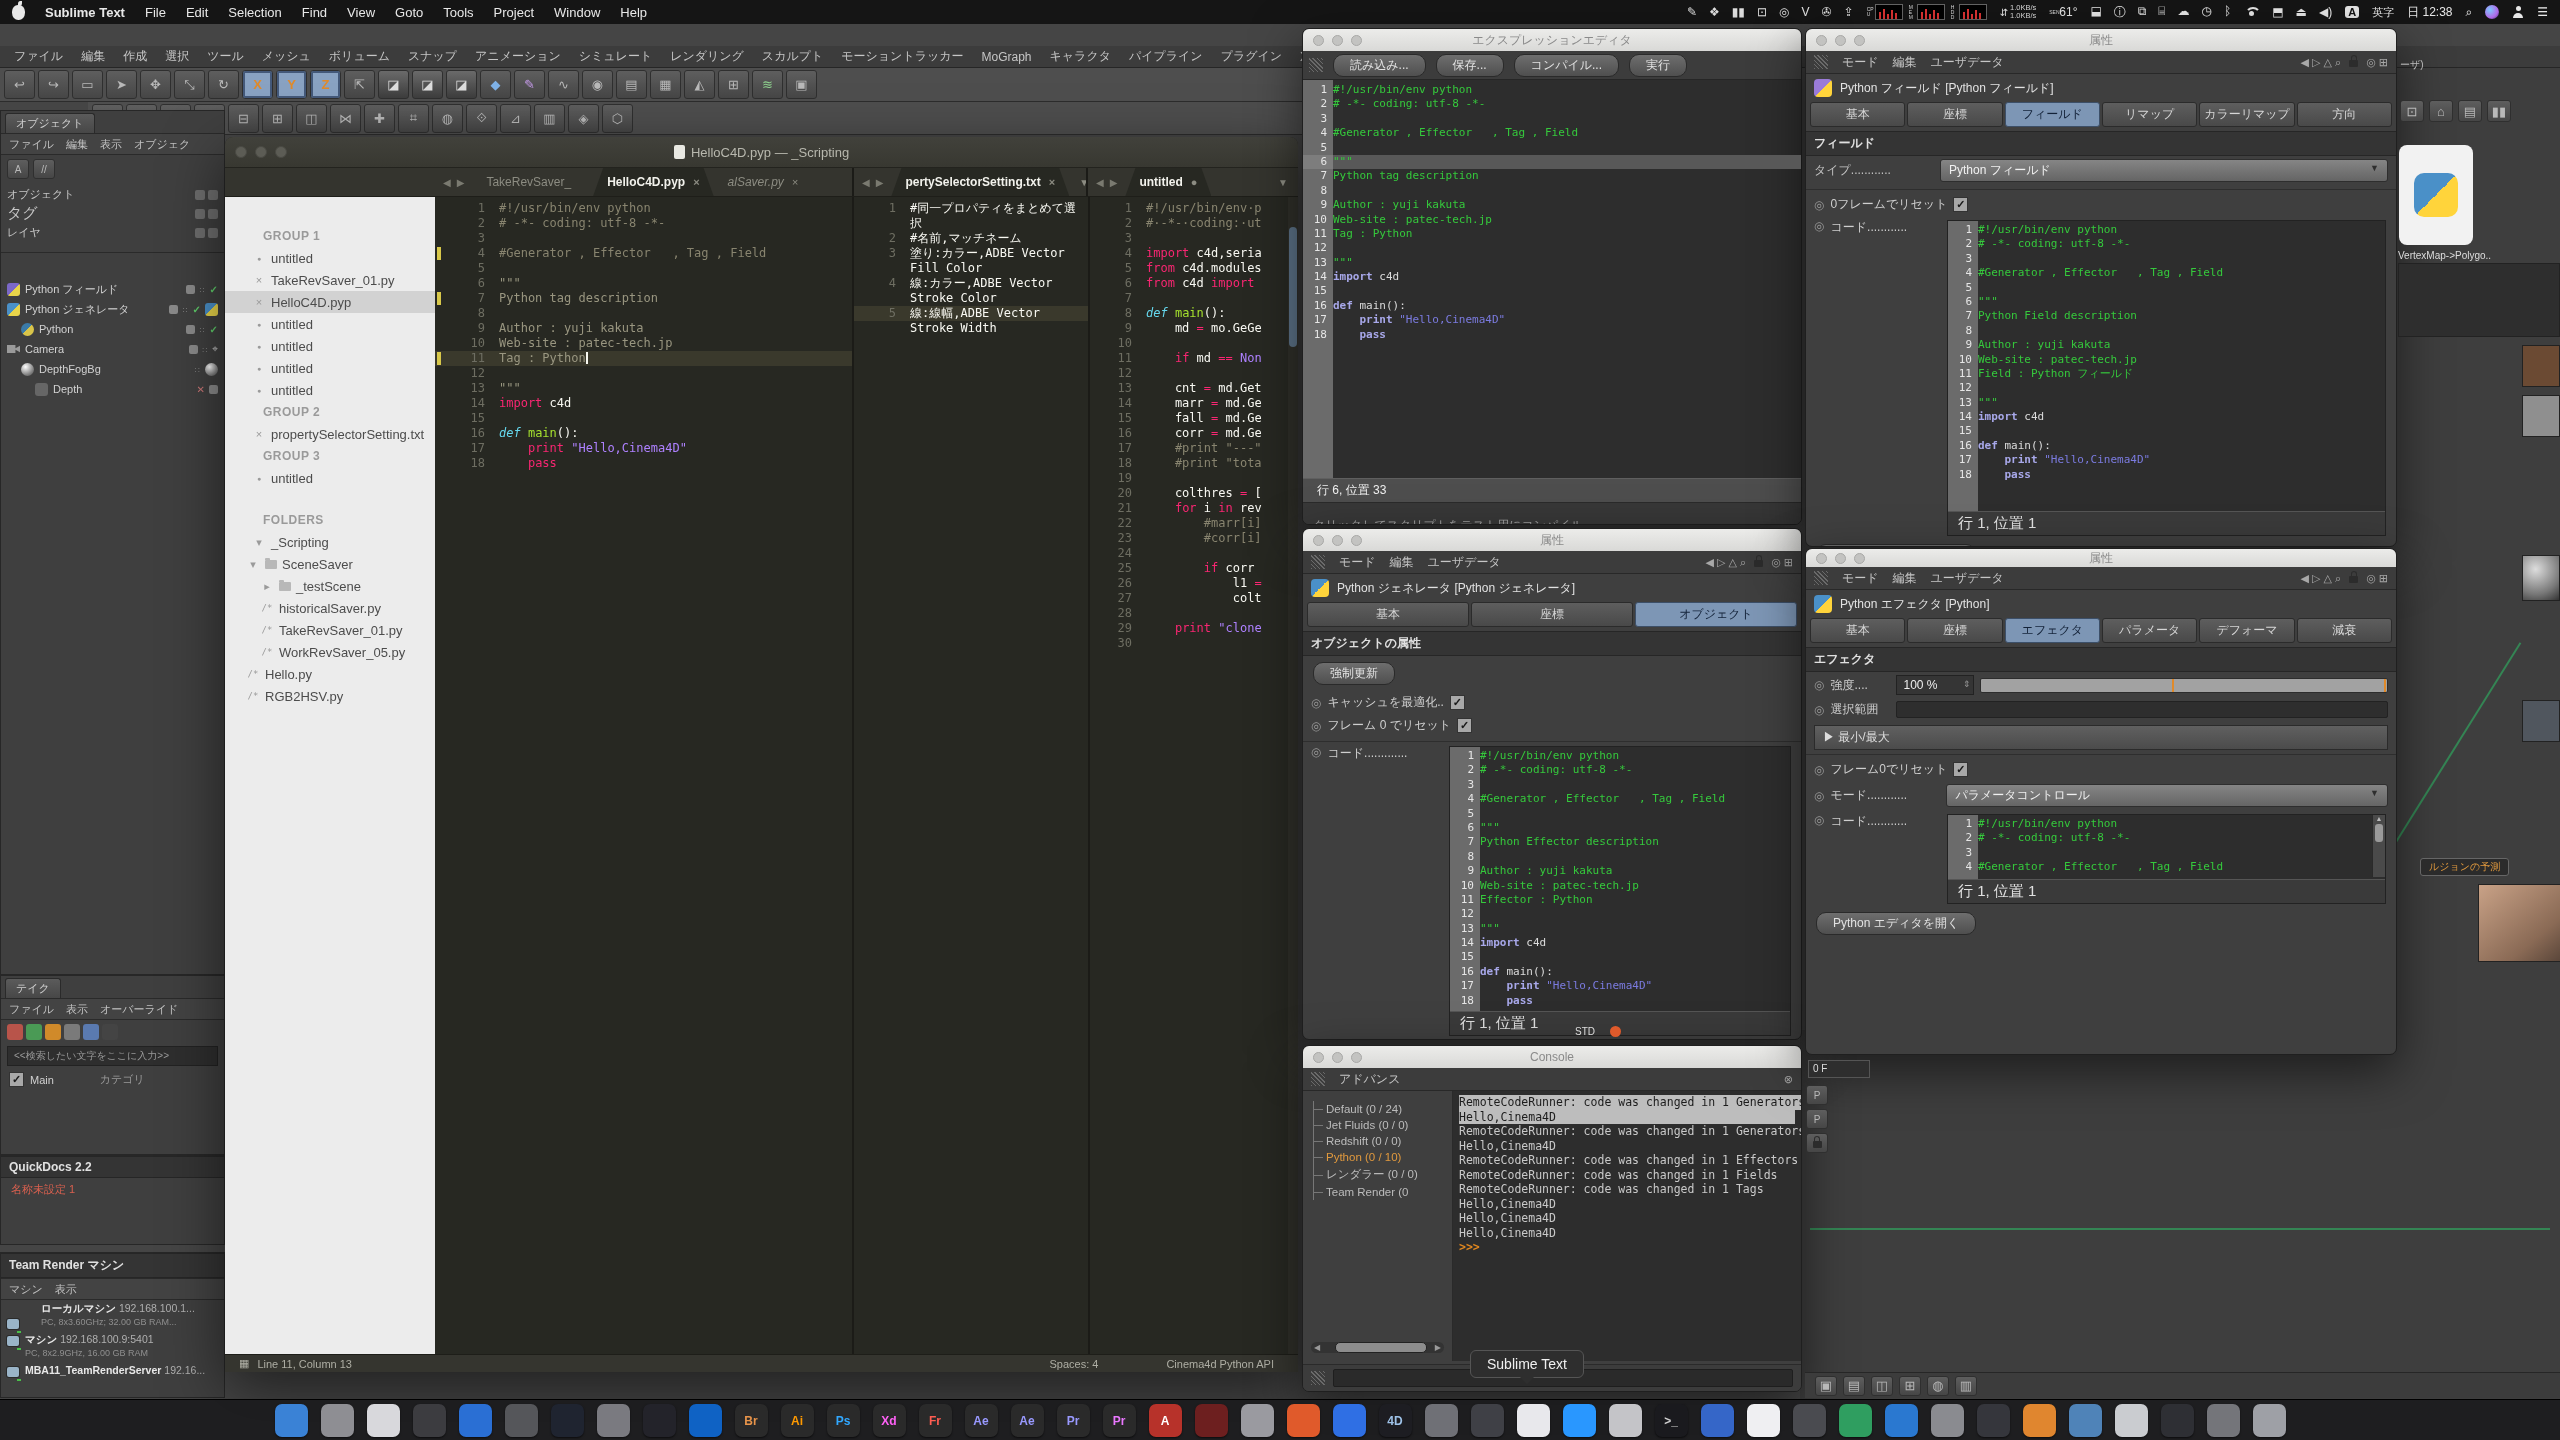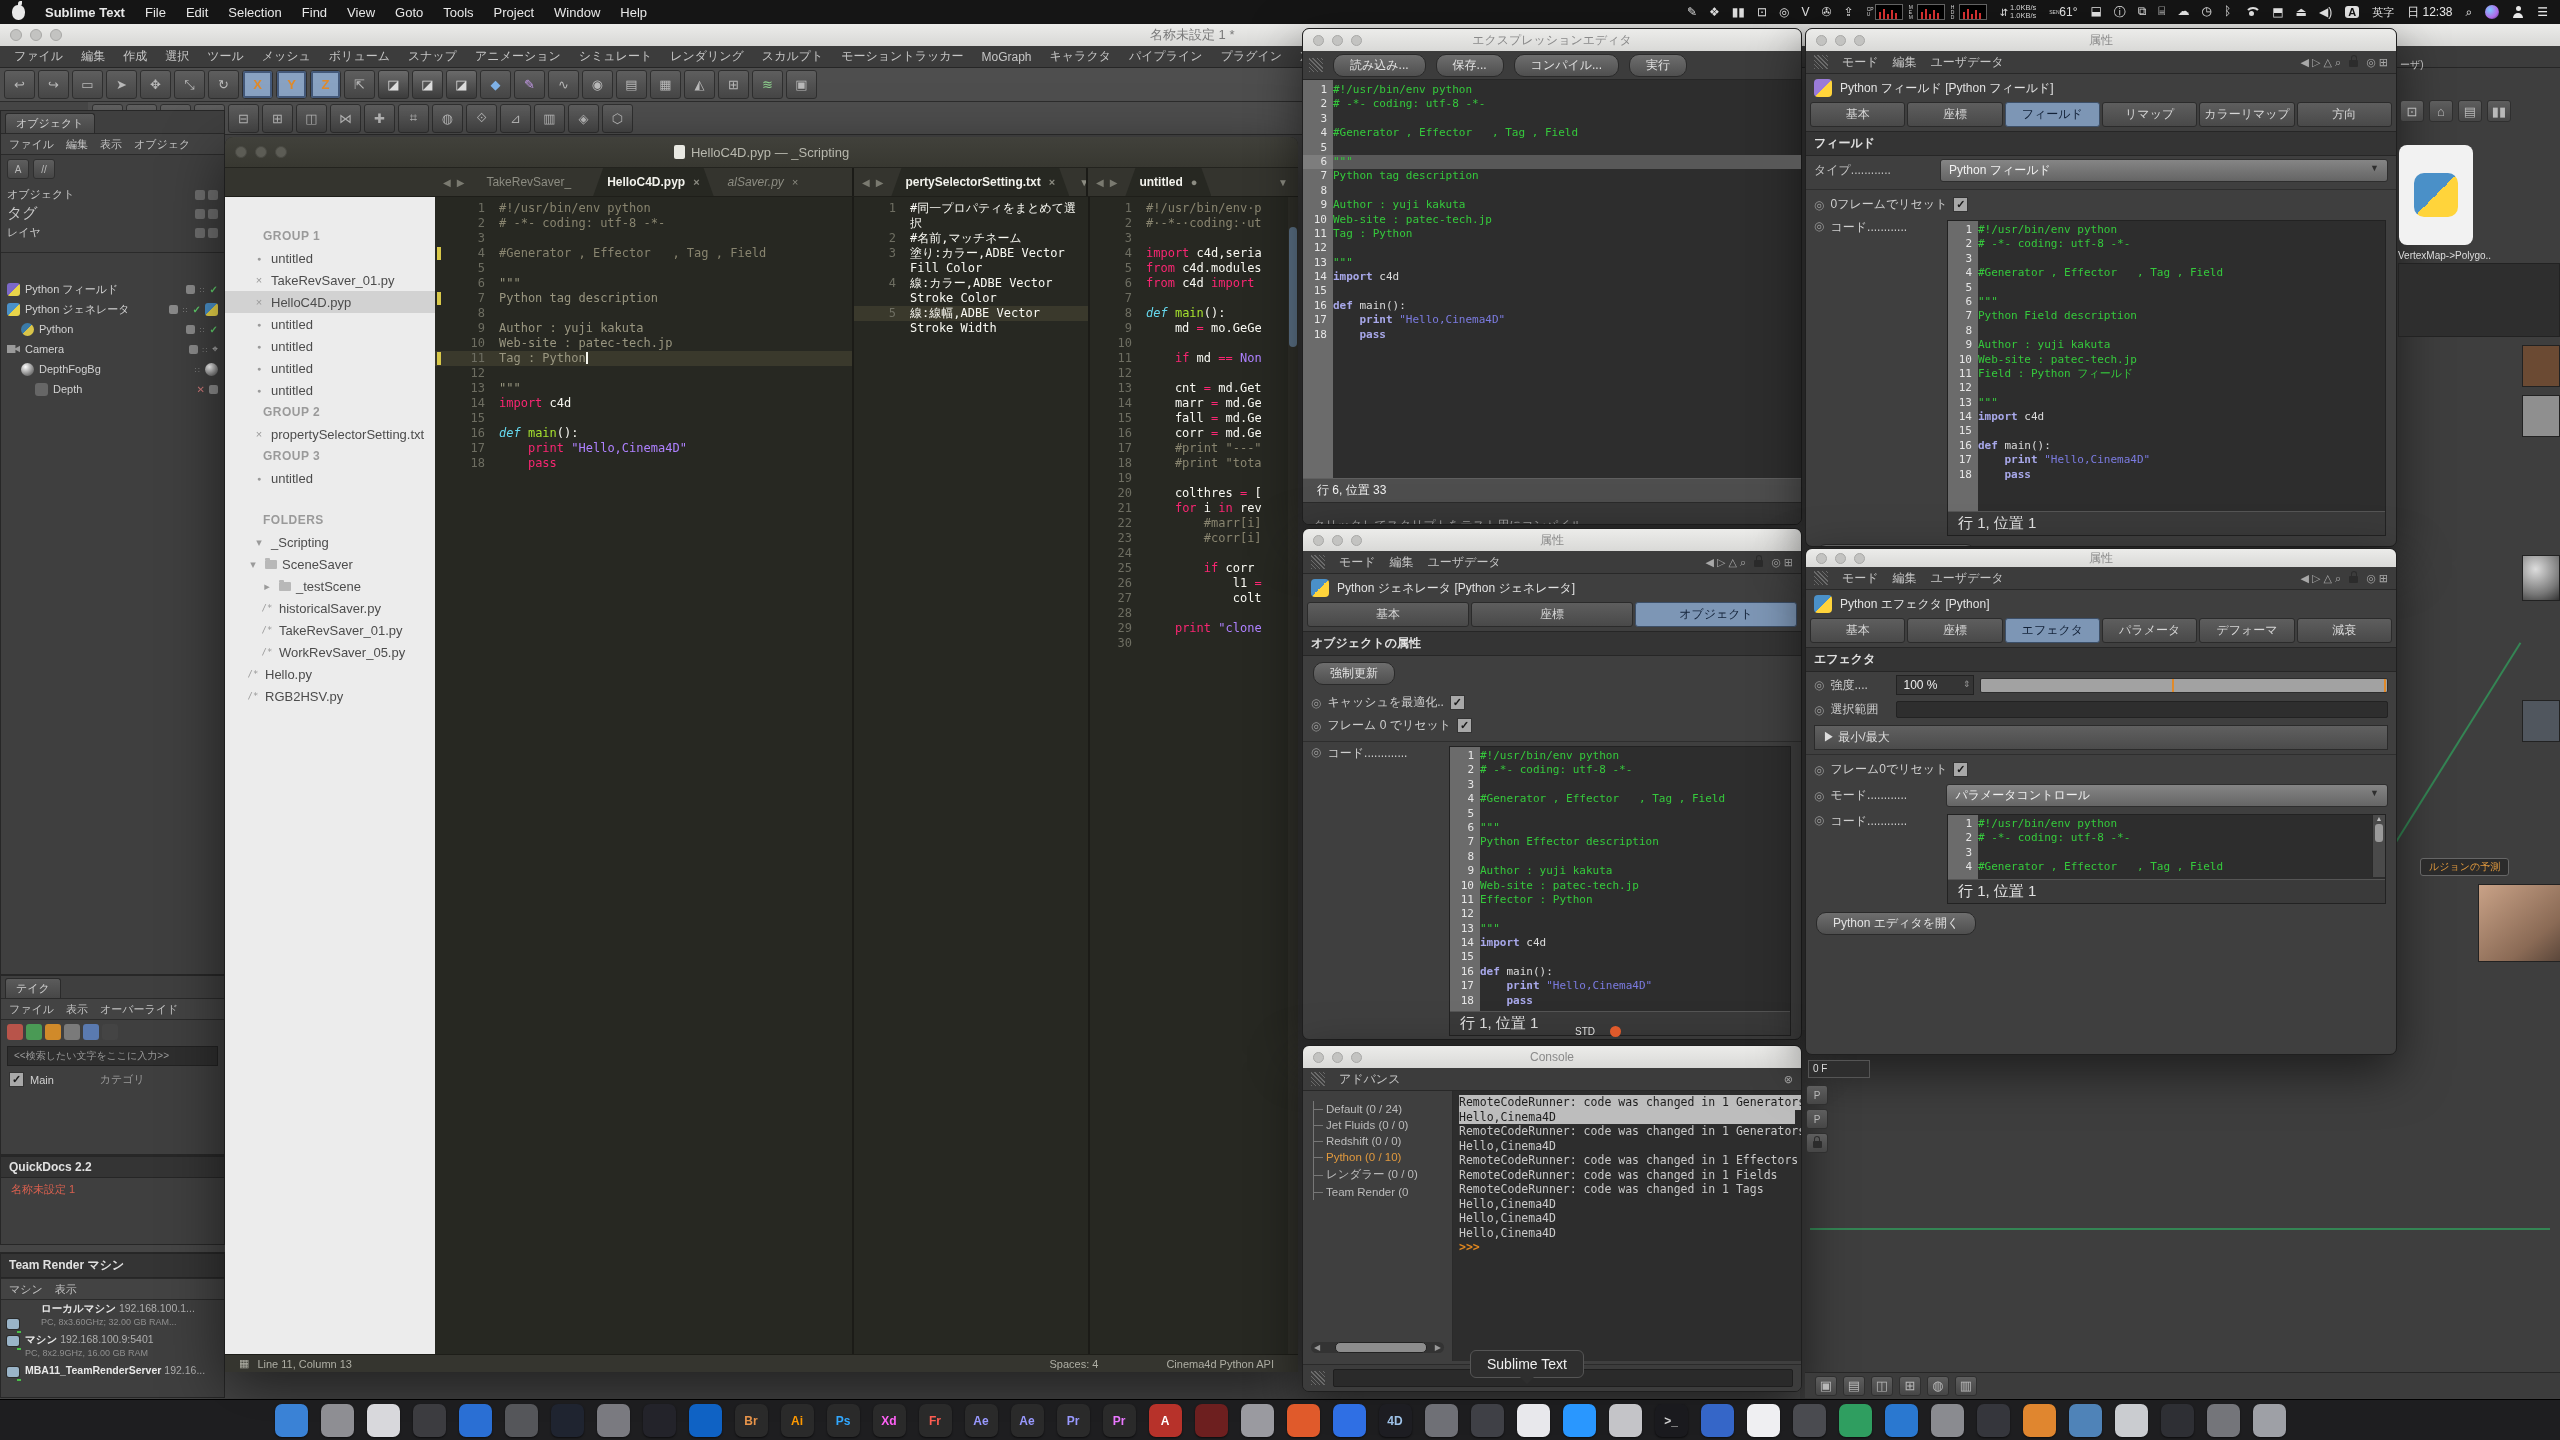--- a/index.html
+++ b/index.html
@@ -322,28 +322,20 @@
       <span class="mb-clock">日 12:38</span>
       <span style="display:flex;gap:12px;">
         <span class="mb-ic">⌕</span>
       </span>
       <span class="siri"></span>
       <span class="user-ic"></span>
       <span class="mb-ic">☰</span>
     </div>
   </div>
 
-  <div class="abs c4d-title">
-    <span class="lights">
-        <i></i>
-        <i></i>
-        <i></i>
-      </span>
-    <span class="wt">名称未設定 1 *</span>
-  </div>
   <div class="abs c4d-menus">
     <span>ファイル</span>
       <span>編集</span>
       <span>作成</span>
       <span>選択</span>
       <span>ツール</span>
       <span>メッシュ</span>
       <span>ボリューム</span>
       <span>スナップ</span>
       <span>アニメーション</span>

